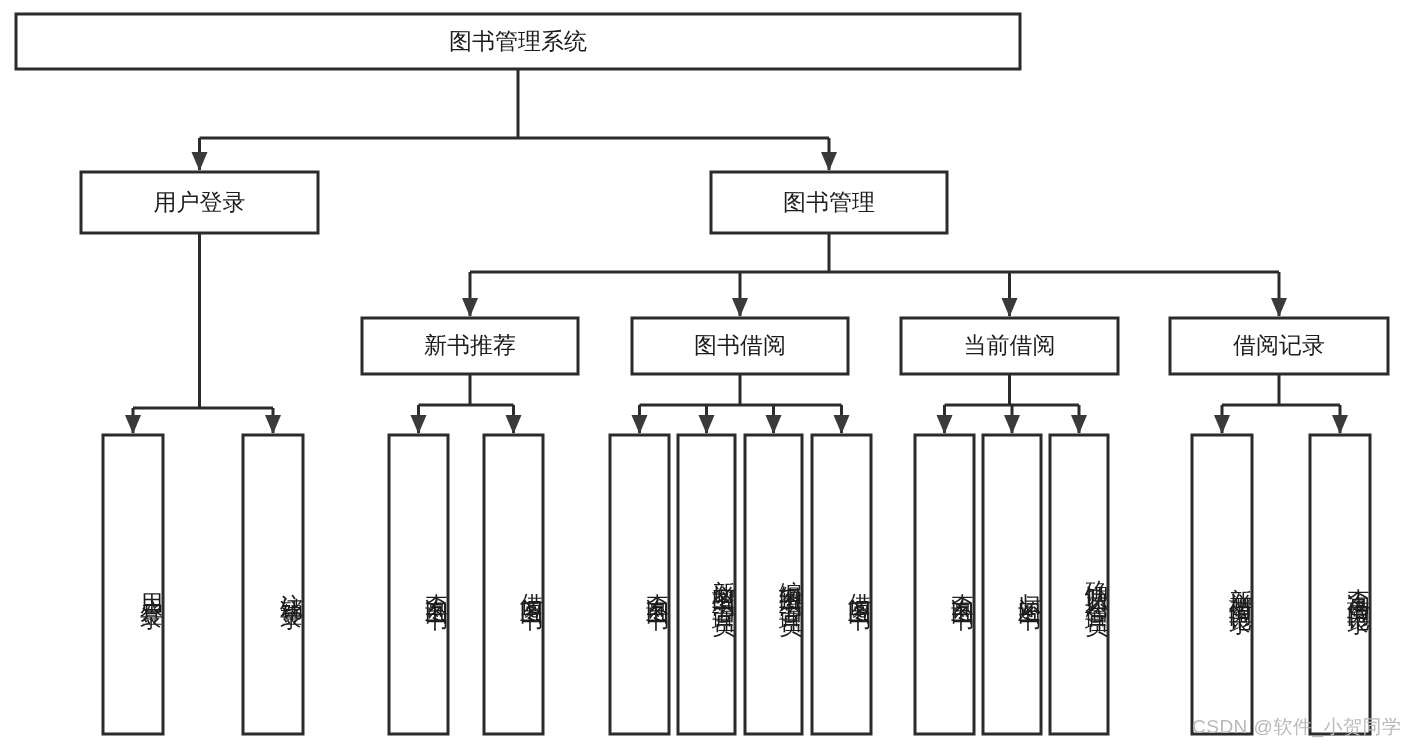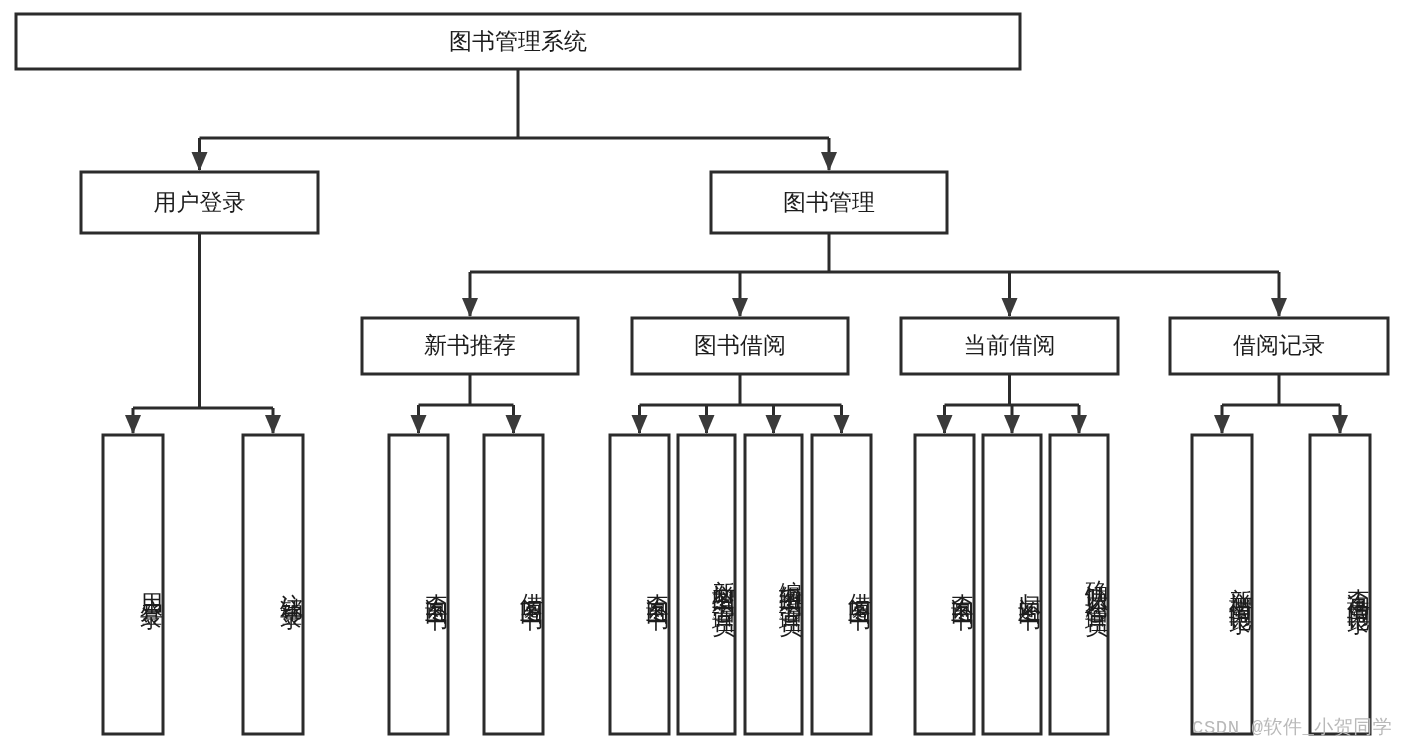--- a/index.html
+++ b/index.html
@@ -62,21 +62,21 @@
     line-height: 1;
     white-space: nowrap;
     text-align: center;
     display: flex;
     align-items: flex-start;
     justify-content: center;
     pointer-events: none;
   }
   .watermark {
     position: absolute;
-    font-family: Liberation Mono, monospace;
+    font-family: Liberation Sans, sans-serif;
     font-size: 19px;
     color: #b9b9b9;
     white-space: nowrap;
     letter-spacing: 0.5px;
   }
 </style>
 </head>
 <body>
 
 <div id="diagram-root">

